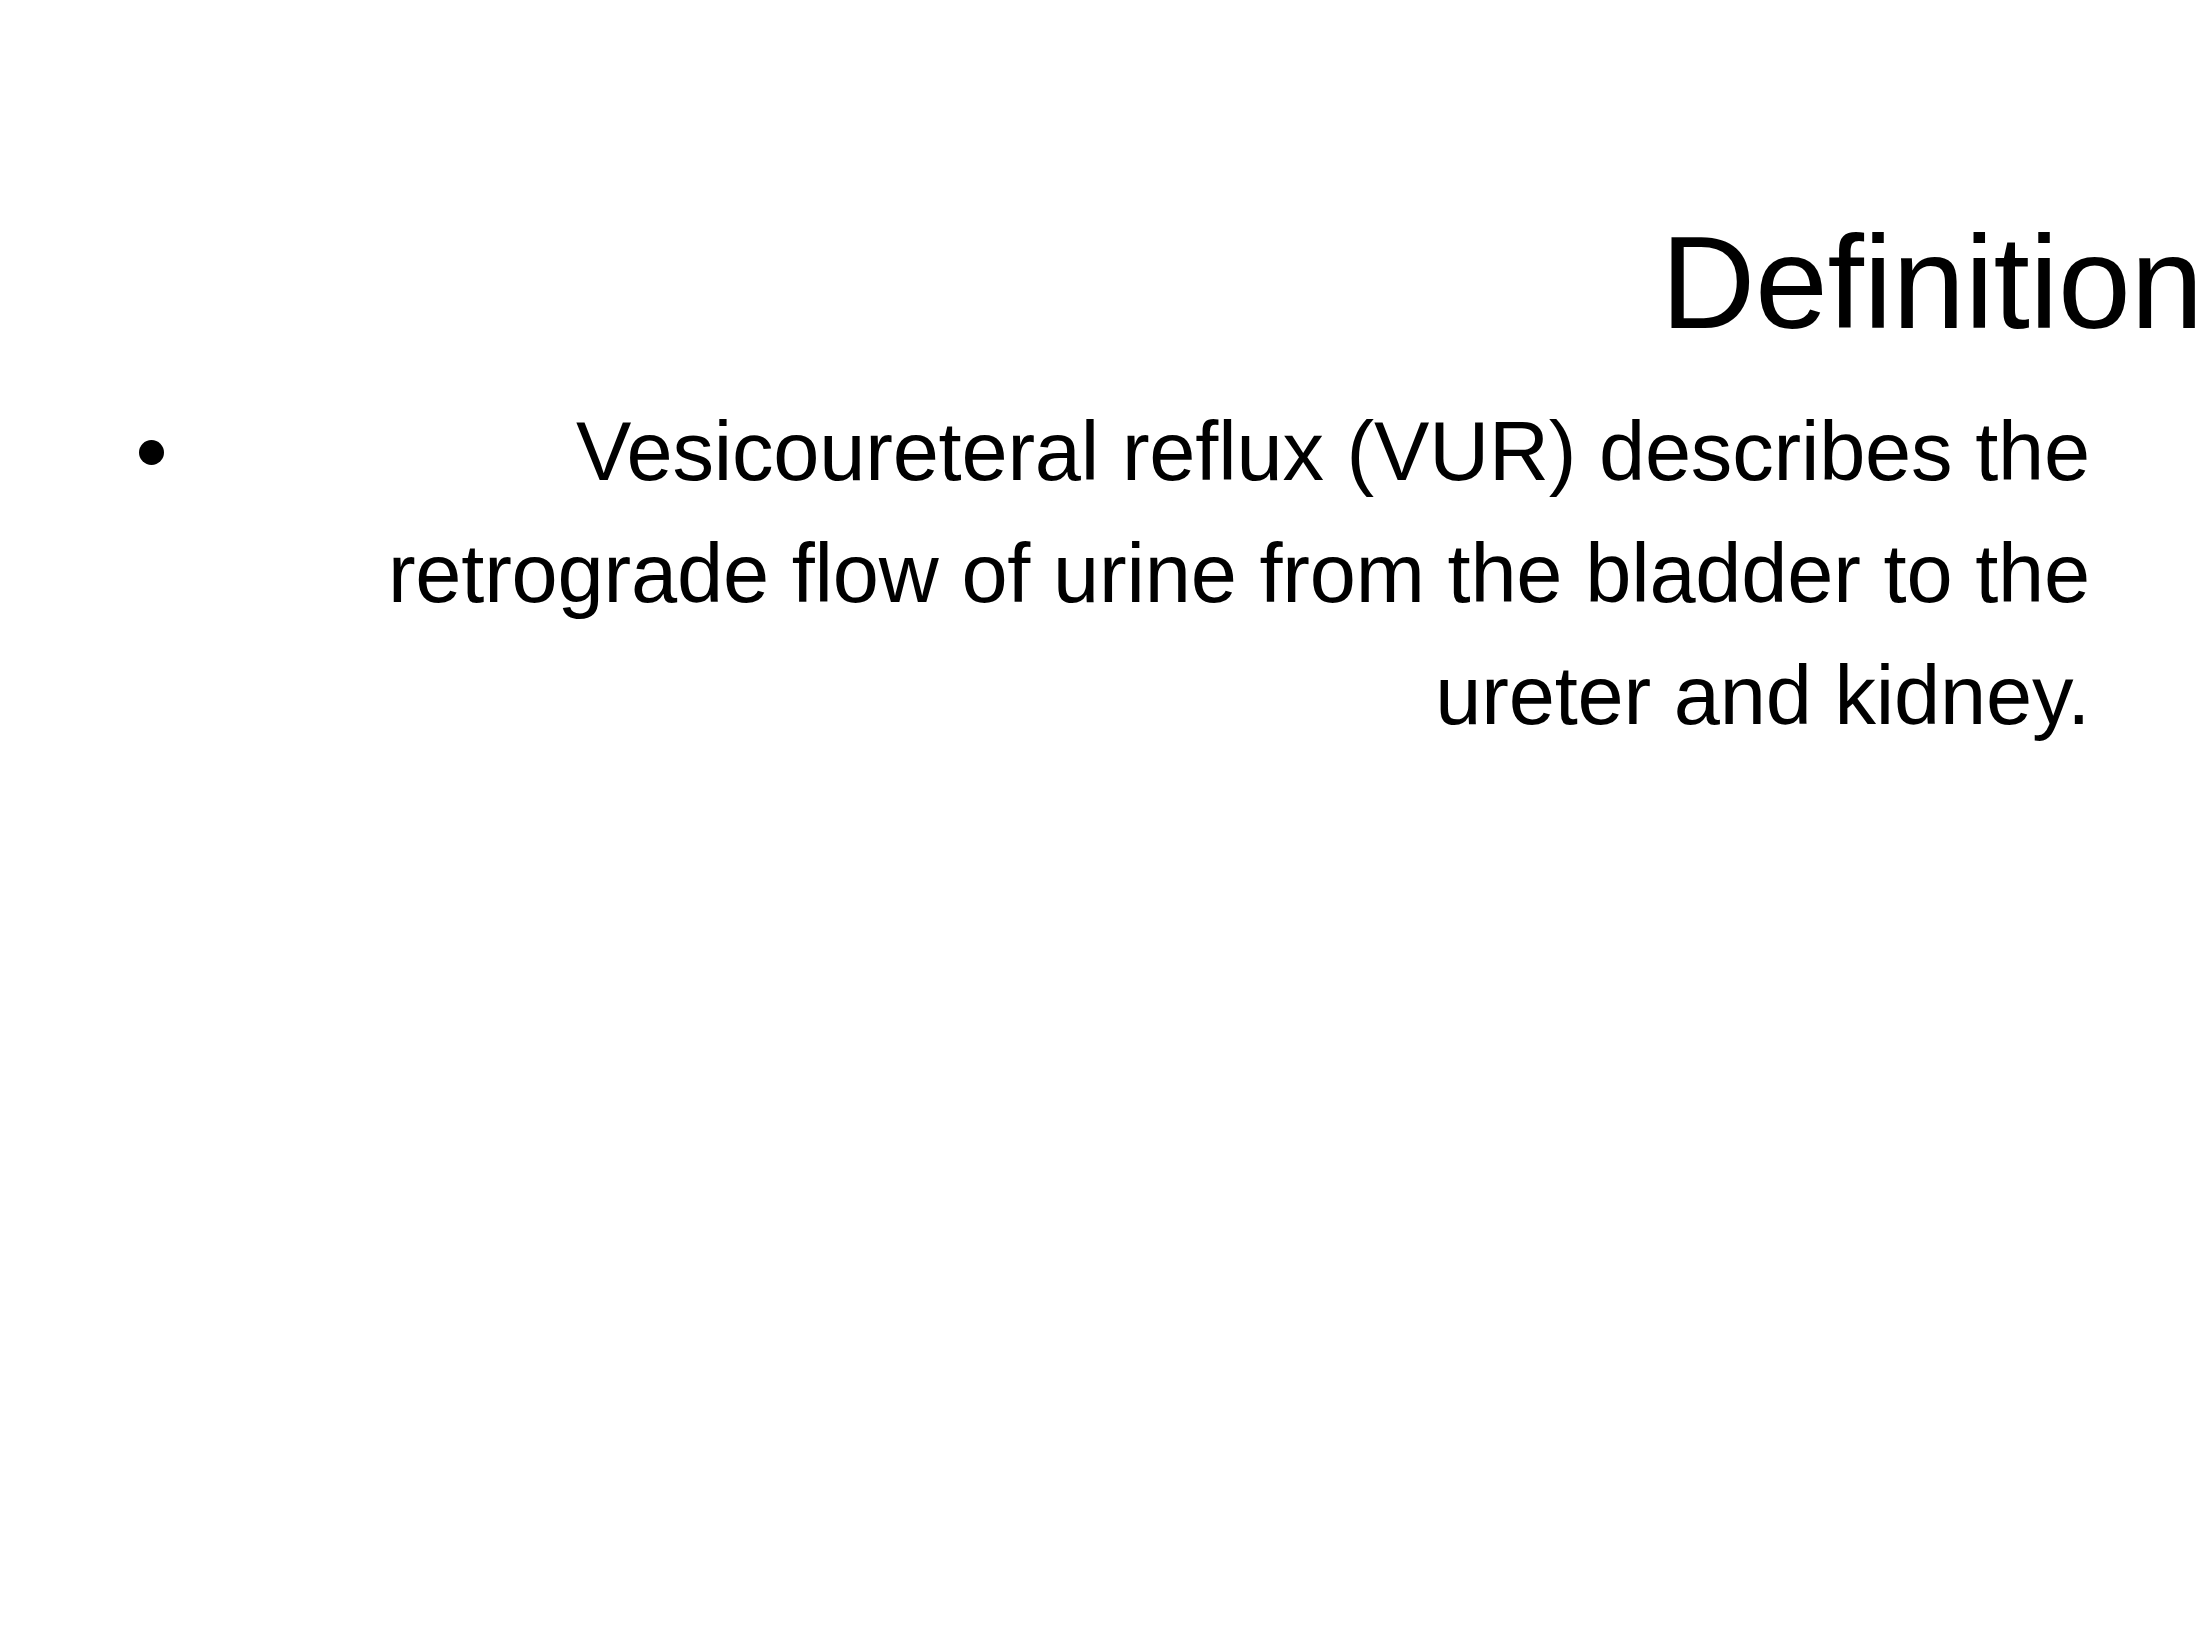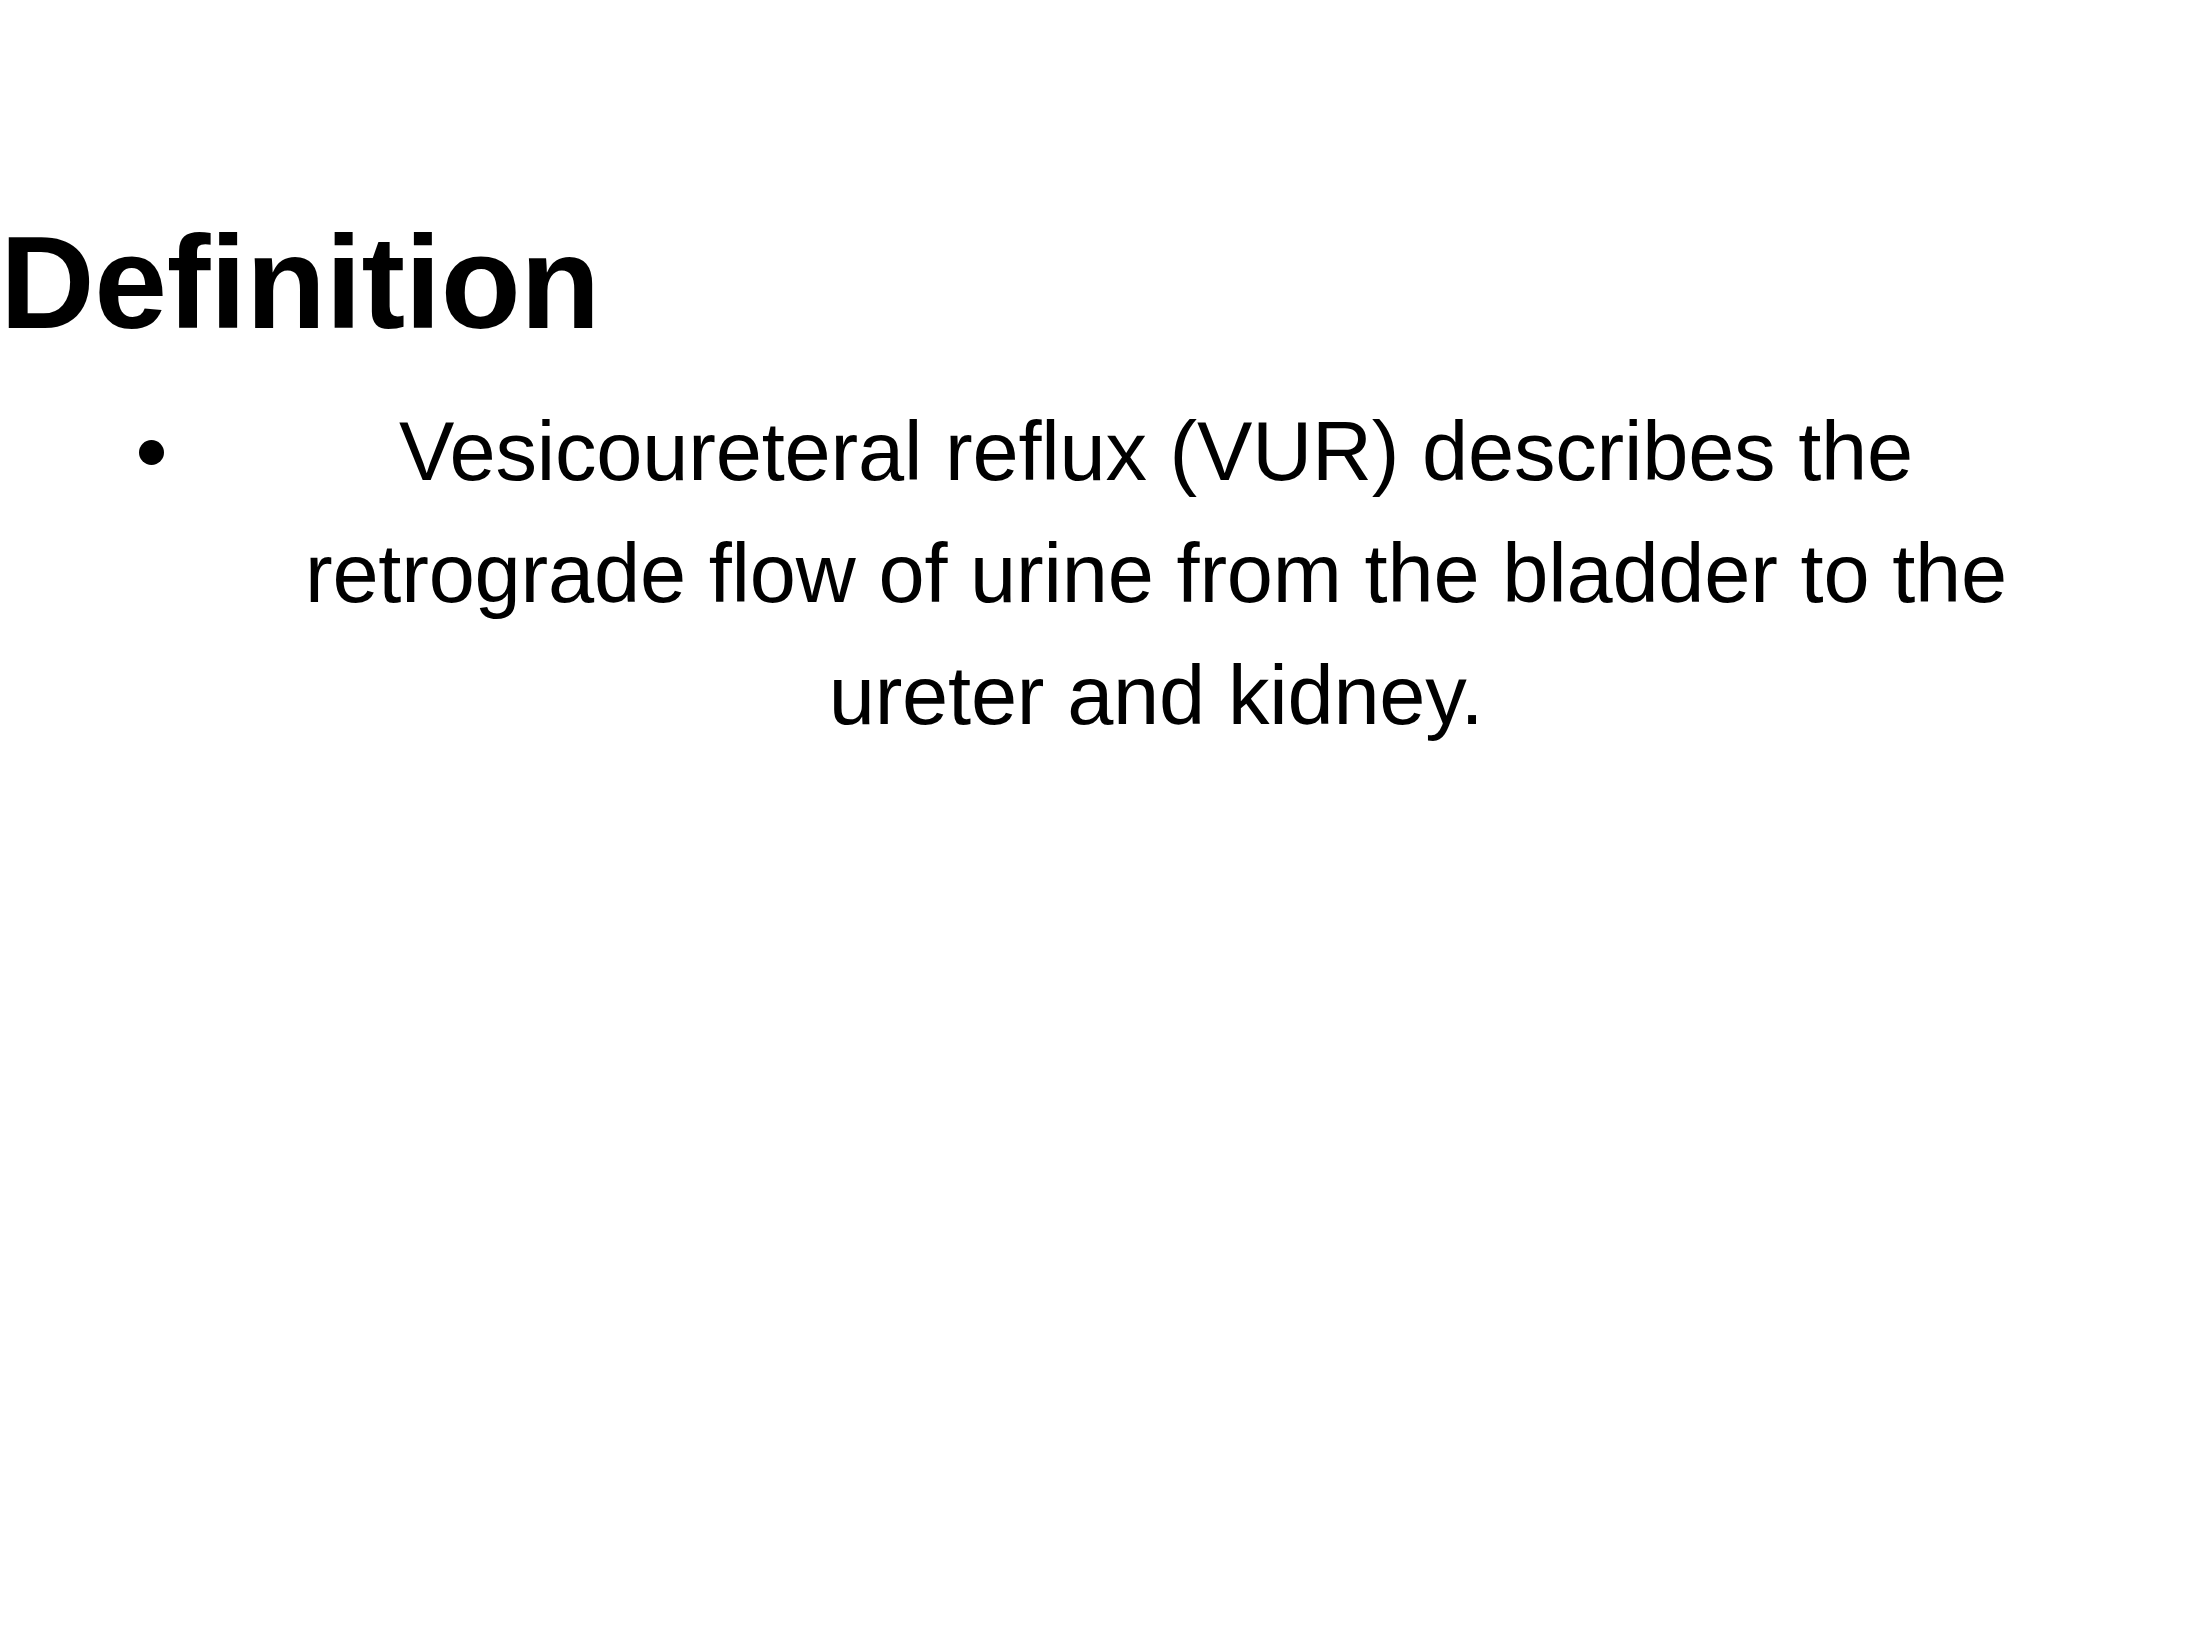--- a/index.html
+++ b/index.html
@@ -21,24 +21,24 @@
     height: 1652px;
     background: #ffffff;
     box-sizing: border-box;
   }
 
   .slide-title {
     position: absolute;
     top: 129px;
     left: 0;
     width: 2203px;
-    text-align: left;
+    text-align: right;
     font-size: 131px;
     line-height: 1.0;
-    font-weight: 700;
+    font-weight: 400;
     color: #000000;
     letter-spacing: -0.4px;
     white-space: nowrap;
   }
 
   .body-area {
     position: absolute;
     top: 391px;
     left: 120px;
     width: 1970px;
@@ -46,21 +46,21 @@
 
   .bullet-item {
     position: relative;
     display: block;
     padding-left: 102px;
     color: #000000;
     font-size: 83px;
     line-height: 122px;
     font-weight: 400;
     letter-spacing: -0.2px;
-    text-align: center;
+    text-align: right;
   }
 
   .bullet-marker {
     position: absolute;
     left: 19px;
     top: 49px;
     width: 25px;
     height: 25px;
     background: #000000;
     border-radius: 50%;

